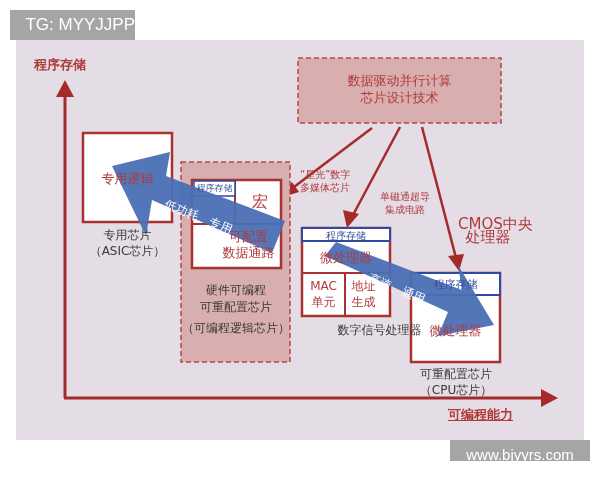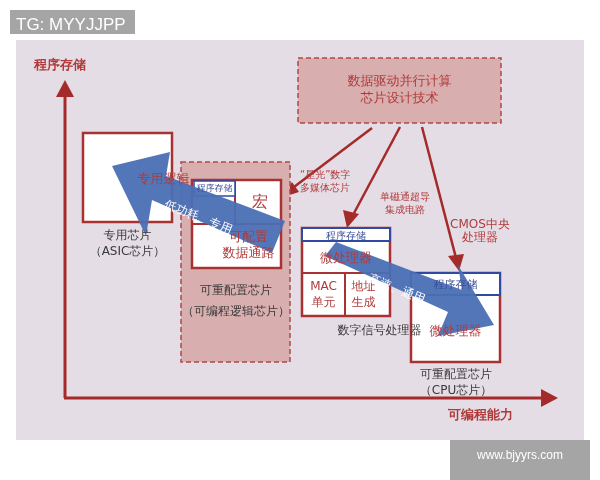--- a/index.html
+++ b/index.html
@@ -1,21 +1,21 @@
 <!DOCTYPE html>
 <html><head>
 <meta charset="utf-8">
 <style>
   html, body { margin:0; padding:0; }
   body { width:600px; height:480px; position:relative; background:#ffffff; overflow:hidden;
          font-family: "DejaVu Sans", "Liberation Sans", sans-serif; }
   .panel { position:absolute; left:16px; top:40px; width:568px; height:400px; background:#e4dde5; }
   .wm { position:absolute; background:#a5a5a5; color:#ffffff; font-family:"Liberation Sans", sans-serif; }
-  .wm-top { left:10px; top:10px; width:125px; height:24px; font-size:17px; line-height:30px; padding-left:6px; box-sizing:border-box; }
-  .wm-bot { left:450px; top:440px; width:140px; height:40px; font-size:12px; line-height:30px; text-align:center; }
+  .wm-top { left:10px; top:10px; width:125px; height:30px; font-size:17px; line-height:30px; padding-left:6px; box-sizing:border-box;text-align:right; }
+  .wm-bot { left:450px; top:440px; width:140px; height:21px; font-size:15px; line-height:30px; text-align:center; }
   svg.diagram { position:absolute; left:0; top:0; }
   .lbl { position:absolute; text-align:center; white-space:nowrap; }
   .red { color:#b03a3a; }
   .dark { color:#3a3a3a; }
   .blue { color:#3b4e9a; }
   .white { color:#ffffff; }
 </style>
 </head>
 <body>
 
@@ -65,53 +65,54 @@
 
   <rect x="411" y="273" width="89" height="89" fill="#ffffff" stroke="#a83232" stroke-width="2.5"></rect>
   <rect x="411" y="273" width="89" height="22" fill="#ffffff" stroke="#2f4aa0" stroke-width="2"></rect>
 
   <polygon points="112,166 170,152 166,176 285,221 272,253 152,200 146,236" fill="#4a6fb5" fill-opacity="0.95"></polygon>
 
   <polygon points="325,256 336,242 462,290 458,265 494,325 438,336 448,312" fill="#4a6fb5" fill-opacity="0.95"></polygon>
 </svg>
 
 <div class="lbl red" style="left:34px; top:56px; font-size:13px; font-weight:bold;">程序存储</div>
-<div class="lbl red" style="left:448px; top:406px; font-size:13px; font-weight:bold;">可编程能力</div>
+<div class="lbl red" style="left:448px; top:406px; font-size:13px; font-weight:bold;text-decoration:underline;">可编程能力</div>
 
 <div class="lbl red" style="left:298px; top:72px; width:203px; font-size:13px; line-height:17px;">
   <div>数据驱动并行计算</div>
   <div>芯片设计技术</div>
 </div>
 
 <div class="lbl red" style="left:300px; top:168px; font-size:10px; line-height:13px; text-align:left;">
   <div>“星光”数字</div>
   <div>多媒体芯片</div>
 </div>
 <div class="lbl red" style="left:370px; top:190px; width:70px; font-size:10px; line-height:13px;text-align:center;">
   <div>单磁通超导</div>
   <div>集成电路</div>
 </div>
-<div class="lbl red" style="left:450px; top:218px; width:60px; font-size:12px; line-height:13px;">
+<div class="lbl red" style="left:450px; top:218px; width:60px; font-size:15px; line-height:13px;padding-left:8px;">
   <div>CMOS中央</div>
   <div>处理器</div>
 </div>
 
-<div class="lbl red" style="left:83px; top:170px; width:89px; font-size:13px;margin-left:36px;">专用逻辑</div>
+<div class="lbl red" style="left:83px; top:170px; width:89px; font-size:13px;">专用逻辑</div>
 <div class="lbl dark" style="left:70px; top:227px; width:115px; font-size:12px; line-height:16px;">
   <div>专用芯片</div>
   <div>（ASIC芯片）</div>
 </div>
 
 <div class="lbl blue" style="left:194px; top:182px; width:41px; font-size:9px;">程序存储</div>
 <div class="lbl red" style="left:245px; top:192px; width:30px; font-size:16px;">宏</div>
 <div class="lbl red" style="left:204px; top:229px; width:89px; font-size:13px; line-height:16px;">
   <div>可配置</div>
   <div>数据通路</div>
 </div>
 <div class="lbl dark" style="left:176px; top:282px; width:120px; font-size:12px; line-height:17px;">
+  <div>硬件可编程</div>
   <div>可重配置芯片</div>
   <div style="margin-top:4px;">（可编程逻辑芯片）</div>
 </div>
 
 <div class="lbl blue" style="left:302px; top:229px; width:88px; font-size:10px;">程序存储</div>
 <div class="lbl red" style="left:302px; top:249px; width:88px; font-size:13px;">微处理器</div>
 <div class="lbl red" style="left:302px; top:278px; width:43px; font-size:12px; line-height:16px;">
   <div>MAC</div>
   <div>单元</div>
 </div>

